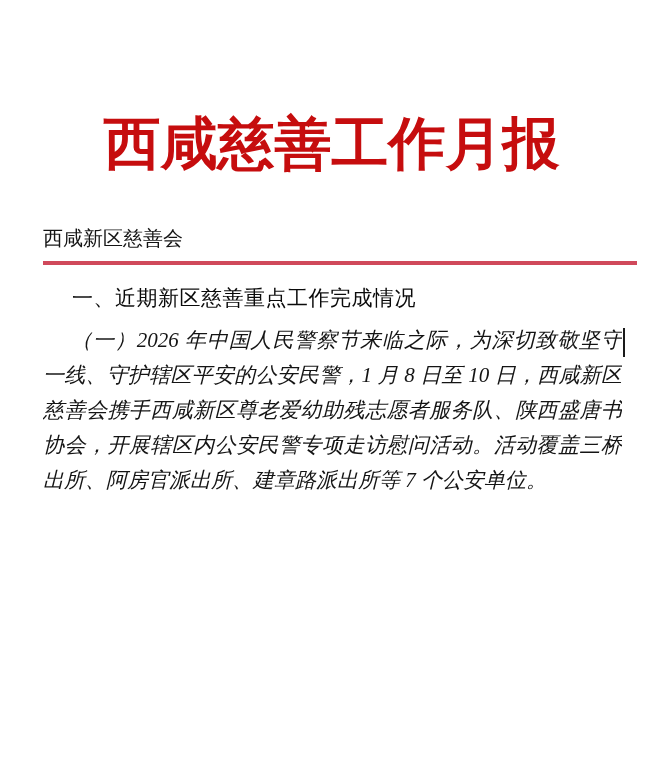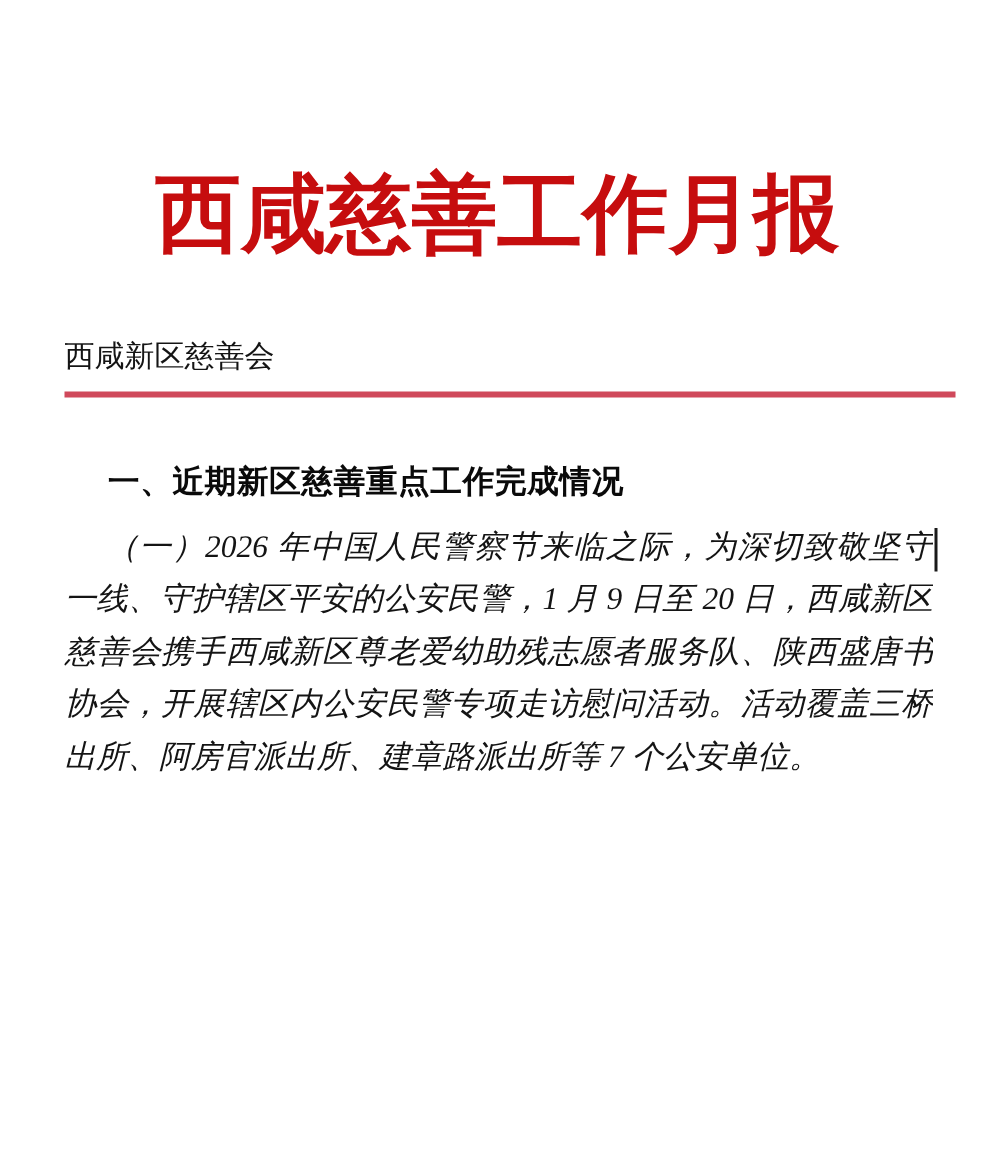--- a/index.html
+++ b/index.html
@@ -58,28 +58,28 @@
   .article-title {
     margin-top: 55px;
     font-size: 32px;
     line-height: 44px;
     font-weight: 700;
     text-align: center;
     color: #000000;
     white-space: nowrap;
   }
   .section-heading {
-    margin-top: 42px;
+    margin-top: 18px;
     margin-left: 43px;
     padding-left: 29px;
     width: 565px;
     font-family: "Liberation Sans", "DejaVu Sans", sans-serif;
     font-size: 21px;
     line-height: 30px;
-    font-weight: 700;
+    font-weight: 400;
     letter-spacing: 0.5px;
     color: #0a0a0a;
   }
   .paragraph {
     position: relative;
     margin-top: 10px;
     margin-left: 43px;
     width: 579px;
     font-size: 21px;
     color: #141414;
@@ -116,20 +116,20 @@
     <span>西咸新区慈善会</span>
   </div>
 
   <div class="red-rule"></div>
 
 
   <h3 class="section-heading">一、近期新区慈善重点工作完成情况</h3>
 
   <div class="paragraph">
     <div class="pline first">（一）2026 年中国人民警察节来临之际，为深切致敬坚守</div>
-    <div class="pline">一线、守护辖区平安的公安民警，1 月 9 日至 20 日，西咸新区</div>
+    <div class="pline">一线、守护辖区平安的公安民警，1 月 8 日至 10 日，西咸新区</div>
     <div class="pline">慈善会携手西咸新区尊老爱幼助残志愿者服务队、陕西盛唐书画</div>
     <div class="pline">协会，开展辖区内公安民警专项走访慰问活动。活动覆盖三桥派</div>
     <div class="pline last">出所、阿房官派出所、建章路派出所等 7 个公安单位。</div>
     <div class="text-caret"></div>
   </div>
 
 </div>
 
 </body></html>

